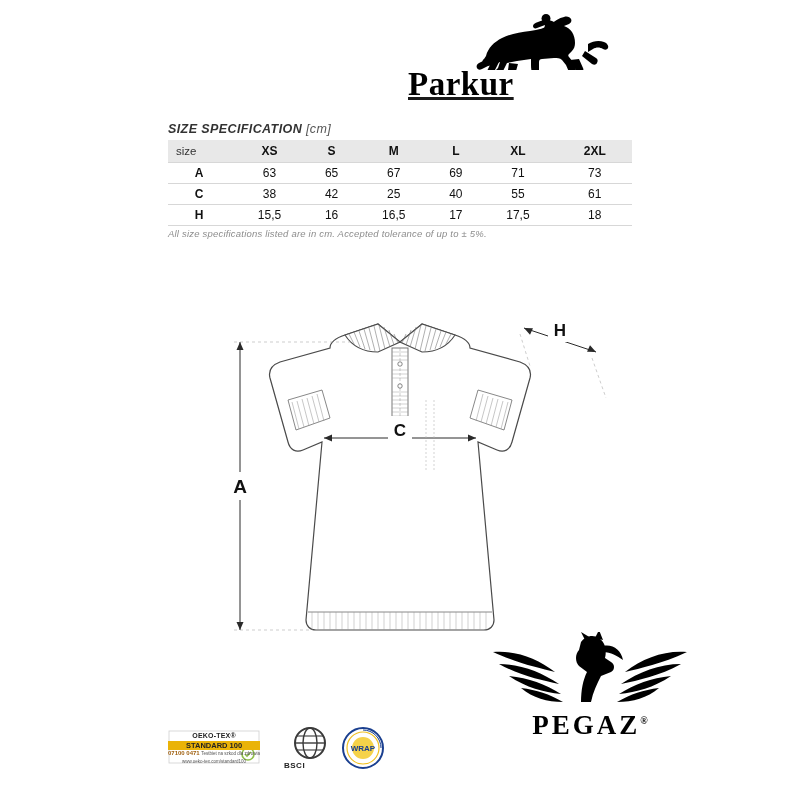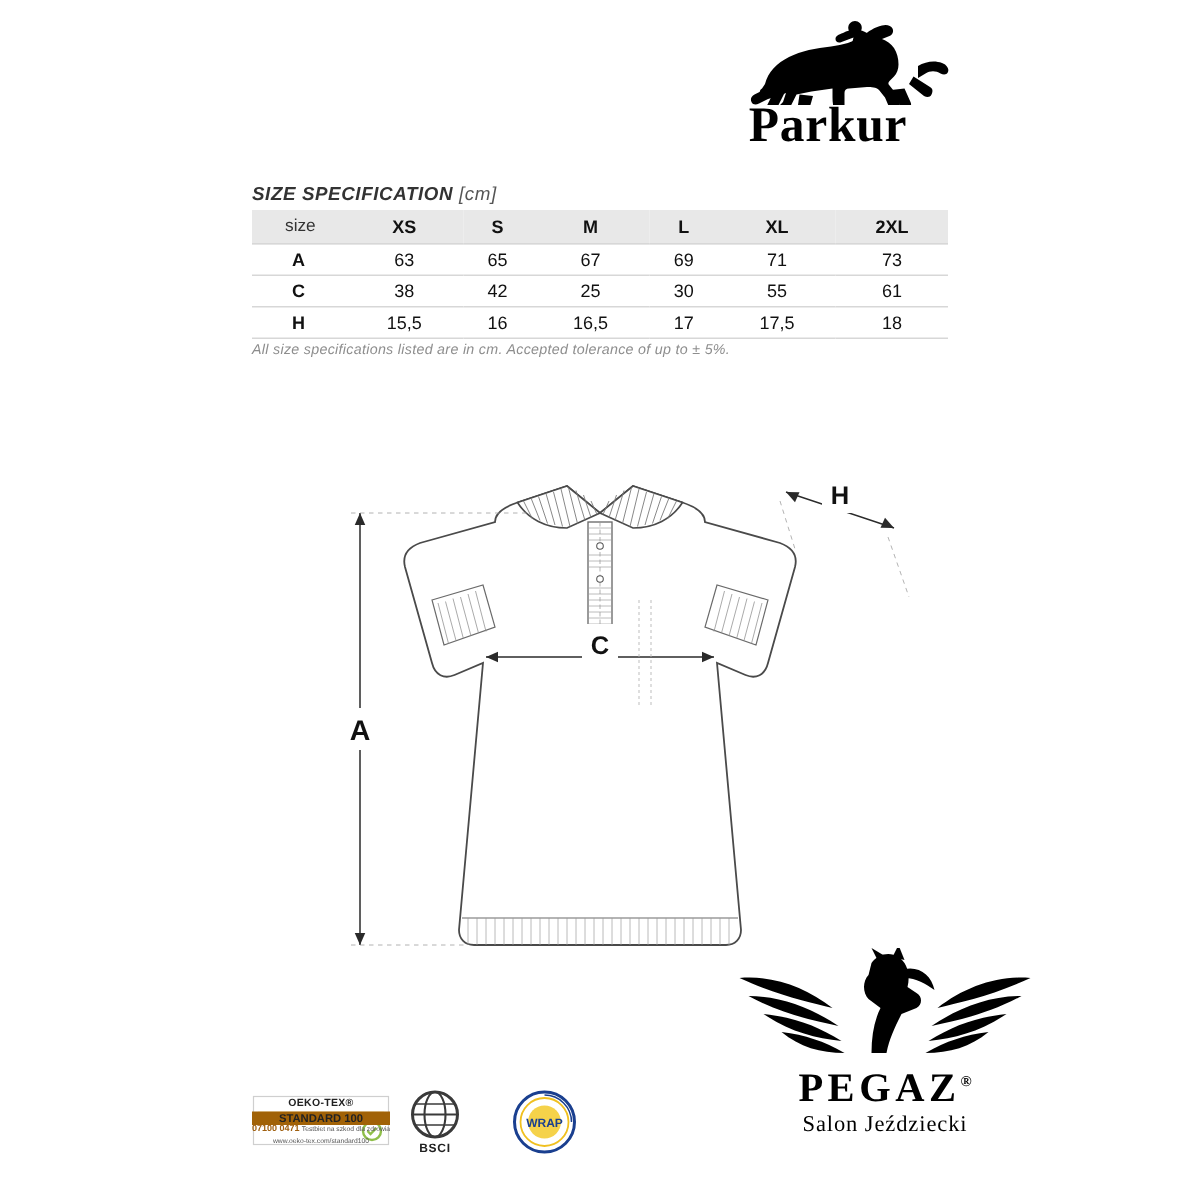--- a/index.html
+++ b/index.html
@@ -17,25 +17,25 @@
   }
   .page {
     position: relative;
     width: 800px;
     height: 800px;
   }
 
   
   .brand-logo {
     position: absolute;
-    left: 432px;
+    left: 408px;
     top: 8px;
     width: 240px;
     height: 96px;
-    text-align: center;
+    text-decoration: underline;
   }
   .brand-horse {
     display: block;
     margin: 0 auto;
   }
   .brand-name {
     font-family: "Liberation Serif", serif;
     font-weight: bold;
     font-size: 33px;
     letter-spacing: 0.5px;
@@ -98,21 +98,21 @@
   }
   .size-table thead th {
     height: 22px;
     font-size: 12px;
   }
   .size-table thead th.first {
     font-weight: normal;
     font-size: 11.5px;
     color: #333;
     text-align: left;
-    padding-left: 22px;
+    padding-left: 8px;
     margin-top: 15px;
   }
   .size-table tbody tr {
     border-bottom: 1px solid #d7d7d7;
   }
   .size-table tbody tr:first-child {
     border-top: 1px solid #d7d7d7;
   }
   .size-table td.rowlabel {
     font-weight: bold;
@@ -161,38 +161,37 @@
     color: #222;
   }
   .badge-oeko .b1 {
     font-weight: bold;
     font-size: 7px;
     letter-spacing: 0.2px;
   }
   .badge-oeko .b2 {
     font-weight: bold;
     font-size: 7.5px;
-    background: #a16207;
+    background: #eab308;
     display: block;
   }
   .badge-oeko .b3 {
     font-weight: bold;
     font-size: 6px;
     color: #a06010;
   }
   .badge-oeko .b4 {
     font-size: 4.5px;
     color: #555;
   }
   .badge-bsci {
     position: absolute;
-    left: 96px;
+    left: 116px;
     top: 2px;
     width: 52px;
-    text-align: center;
   }
   .badge-bsci .lbl {
     font-size: 8px;
     font-weight: bold;
     letter-spacing: 0.5px;
     color: #222;
     margin-top: 1px;
   }
   .badge-wrap {
     position: absolute;
@@ -285,21 +284,21 @@
         <td>67</td>
         <td>69</td>
         <td>71</td>
         <td>73</td>
       </tr>
       <tr>
         <td class="rowlabel">C</td>
         <td>38</td>
         <td>42</td>
         <td>25</td>
-        <td>30</td>
+        <td>40</td>
         <td>55</td>
         <td>61</td>
       </tr>
       <tr>
         <td class="rowlabel">H</td>
         <td>15,5</td>
         <td>16</td>
         <td>16,5</td>
         <td>17</td>
         <td>17,5</td>
@@ -543,16 +542,15 @@
                  L 94 34 C 90 30, 90 22, 94 18 Z"></path>
         <path d="M100 8 L 96 0 L 106 6 Z"></path>
         <path d="M110 6 L 114 -2 L 118 8 Z"></path>
 
         <path d="M118 14 C 128 12, 136 18, 138 28 C 132 24, 126 20, 118 20 Z"></path>
       </g>
     </svg>
     <div class="pegaz-name">
       <span>PEGAZ</span><span class="reg">®</span>
     </div>
-    <div class="pegaz-sub">Salon Jeździecki</div>
   </div>
 
 </div>
 
 </body></html>

